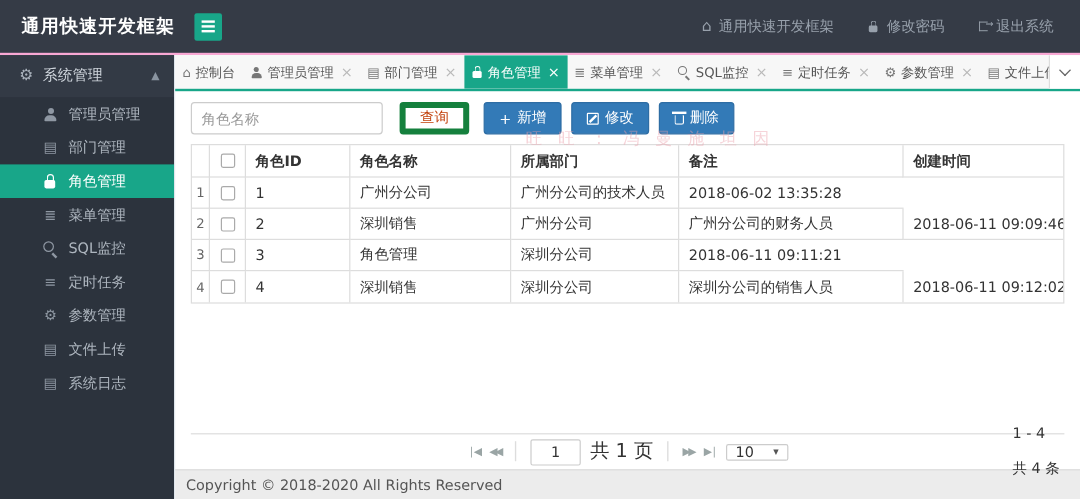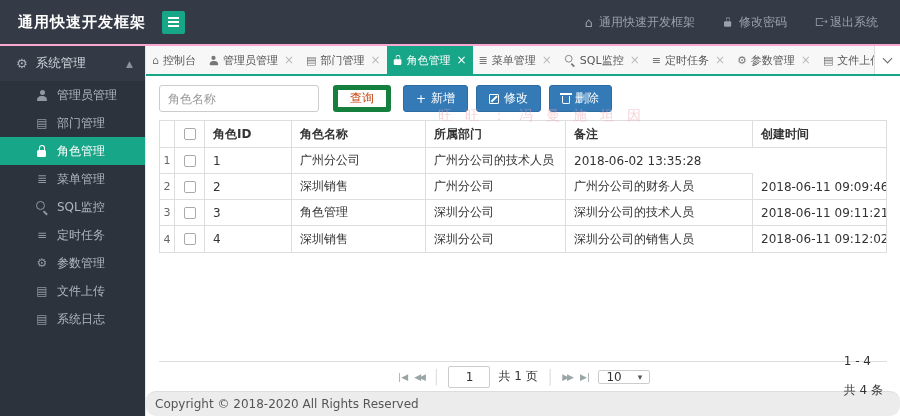--- a/index.html
+++ b/index.html
@@ -84,27 +84,27 @@
   .checkbox { width:12px; height:12px; border:1px solid #aaa; border-radius:2px; background:#fff; cursor:pointer; }
 
   .flex-spacer { flex:1; }
 
   
   .pager-bar { height:30px; border-top:1px solid #ddd; display:flex; align-items:center; position:relative; margin:0 0 0 0; }
   .pager-center { position:absolute; left:0; right:0; display:flex; justify-content:center; align-items:center; gap:8px; color:#8a9a9a; }
   .pg-btn { color:#9aa5a5; font-size:9px; letter-spacing:-2px; cursor:pointer; user-select:none; }
   .pg-sep { color:#ddd; font-size:14px; }
   .page-input { width:42px; height:22px; border:1px solid #ccc; border-radius:2px; text-align:center; font-size:12px; font-family:inherit; color:#333; }
-  .pages-label { color:#333; font-size:12px; }
+  .pages-label { color:#333; font-size:16px; }
   .page-size { height:14px; border:1px solid #ccc; border-radius:2px; background:#fff; display:flex; align-items:center; gap:16px; padding:0 7px; color:#333; cursor:pointer; }
   .page-size .caret { font-size:9px; color:#555; }
   .pager-right { margin-left:auto; color:#333; display:flex; gap:14px; padding-right:4px; z-index:1;flex-direction:column; }
 
   
-  .footer { height:25px; background:#ececec; border-top:1px solid #ddd; display:flex; align-items:center; padding-left:9px; color:#555;border-radius:10px; }
+  .footer { height:25px; background:#ececec; border-top:1px solid #ddd; display:flex; align-items:center; padding-left:9px; color:#555; }
 
   
   .watermark {
     position:absolute; left:438px; top:107px; color:rgba(235,160,170,0.45);
     font-size:14px; letter-spacing:13px; pointer-events:none; z-index:4; white-space:nowrap;
   }
 
   
   .uglyph { font-style:normal; }
   .icon-slot { display:inline-flex; align-items:center; justify-content:center; }
@@ -327,21 +327,20 @@
       </div>
 
       <div class="grid-row">
         <div class="cell num">3</div>
         <div class="cell chk">
             <span class="checkbox"></span>
           </div>
         <div class="cell">3</div>
         <div class="cell">角色管理</div>
         <div class="cell">深圳分公司</div>
-        <div class="cell">深圳分公司的技术人员</div>
         <div class="cell">2018-06-11 09:11:21</div>
       </div>
 
       <div class="grid-row">
         <div class="cell num">4</div>
         <div class="cell chk">
             <span class="checkbox"></span>
           </div>
         <div class="cell">4</div>
         <div class="cell">深圳销售</div>

